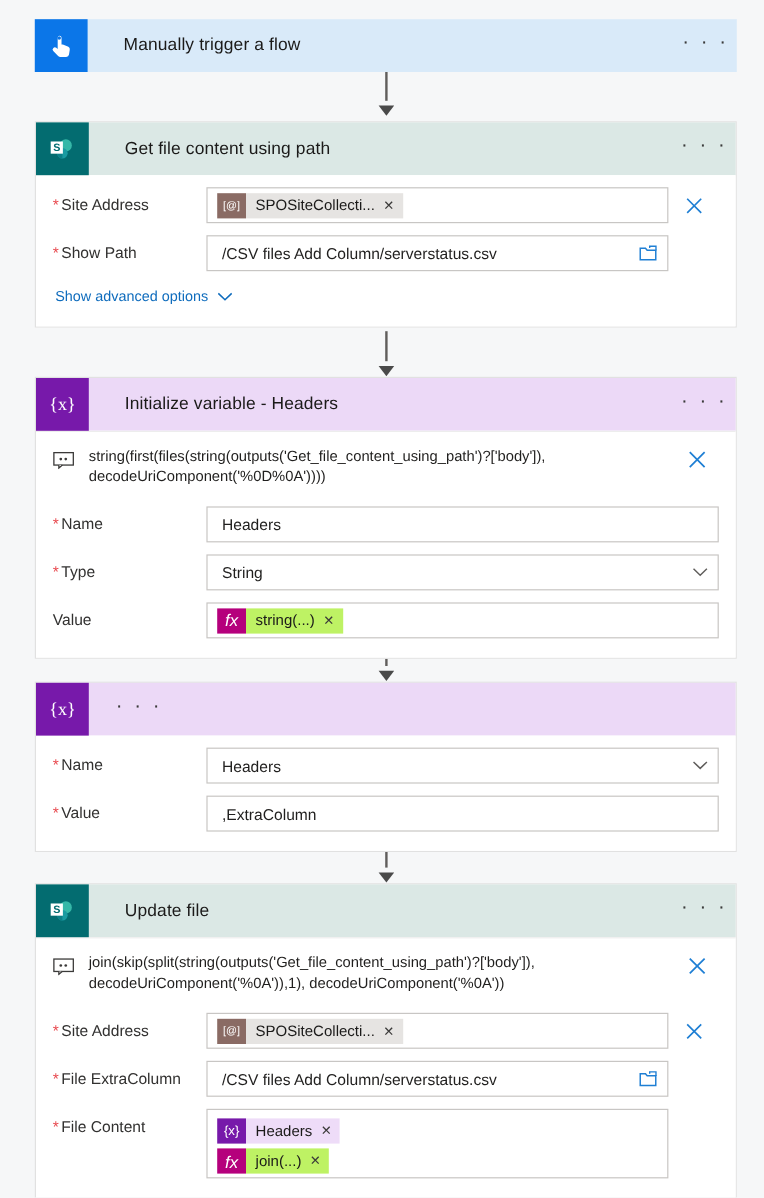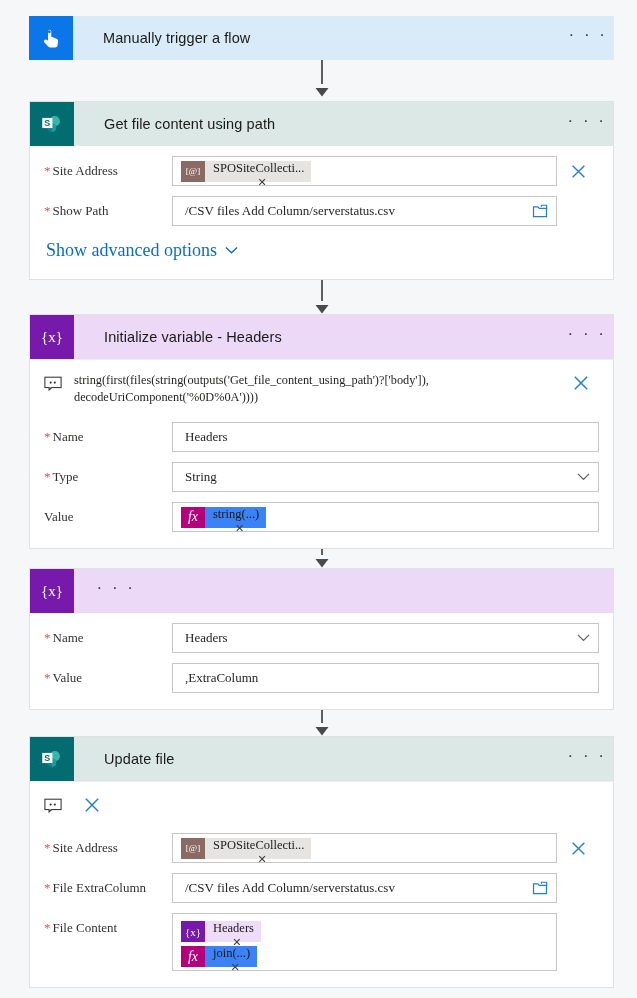--- a/index.html
+++ b/index.html
@@ -50,21 +50,21 @@
   }
 
   
   .thm-trigger .card-header { background: #d9eaf9; }
   .thm-trigger .hdr-icon    { background: #0b76e8; }
   .thm-sp      .card-header { background: #dbe8e5; }
   .thm-sp      .hdr-icon    { background: #036c70; }
   .thm-var     .card-header { background: #ecd9f7; }
   .thm-var     .hdr-icon    { background: #7719aa; }
 
-  .card-body { background: #fff; padding: 0 0 16px 0; font-family: Liberation Serif, serif; }
+  .card-body { background: #fff; padding: 0 0 16px 0; }
 
   
   .field-row {
     display: flex;
     align-items: flex-start;
     padding: 10px 14px 0 14px;
   }
   .field-label {
     width: 128px; min-width: 128px;
     font-size: 13px;
@@ -115,28 +115,27 @@
     display: flex; align-items: center; justify-content: center;
     color: #fff;
     font-size: 14px;
     font-style: italic;
   }
   .chip-body {
     display: flex; align-items: center;
     padding: 0 7px 0 8px;
     color: #1b1a19;
     white-space: nowrap;
-    flex-direction: column;
   }
   .chip-x { margin-left: 7px; font-size: 11px; color: #3b3a39; cursor: pointer; }
 
   .chip.dyn  .chip-ico { background: #8a6b64; font-style: normal; font-size: 9px; }
   .chip.dyn  .chip-body{ background: #e6e4e2; }
   .chip.fx   .chip-ico { background: #b5007c; }
-  .chip.fx   .chip-body{ background: #3b82f6; }
+  .chip.fx   .chip-body{ background: #bef264; }
   .chip.varx .chip-ico { background: #7719aa; font-style: normal; font-size: 11px; }
   .chip.varx .chip-body{ background: #eedcf8; }
 
   
   .expr-row {
     display: flex;
     align-items: flex-start;
     padding: 12px 14px 6px 14px;
     border-top: 1px solid #ededed;
   }
@@ -146,21 +145,21 @@
     font-size: 12.3px;
     line-height: 17px;
     color: #201f1e;
     padding-right: 6px;
     word-break: break-word;
   }
   .expr-clear { width: 36px; min-width: 36px; display: flex; justify-content: center; padding-top: 2px; }
 
   .adv-link {
     padding: 14px 14px 2px 16px;
-    font-size: 18px;
+    font-size: 12px;
     color: #0f6cbd;
     display: flex; align-items: center;
     cursor: pointer;
   }
   .adv-link svg { margin-left: 8px; }
 
   
   .connector {
     position: absolute;
     left: 314px;
@@ -415,20 +414,21 @@
       <div class="expr-row">
         <div class="expr-ico">
           <svg width="18" height="15" viewBox="0 0 20 16" fill="none" stroke="#3b3a39" stroke-width="1.2">
             <rect x="1" y="1" width="18" height="11.5"></rect>
             <path d="M5.5 12.5 L5.5 15.3 L8.8 12.5" fill="#fff" stroke="none"></path>
             <path d="M5.6 12.4 L5.6 15.2 L8.9 12.4"></path>
             <circle cx="7.4" cy="7" r="1.25" fill="#3b3a39" stroke="none"></circle>
             <circle cx="12" cy="7" r="1.25" fill="#3b3a39" stroke="none"></circle>
           </svg>
         </div>
+        <div class="expr-text">join(skip(split(string(outputs('Get_file_content_using_path')?['body']), decodeUriComponent('%0A')),1), decodeUriComponent('%0A'))</div>
         <div class="expr-clear">
           <svg width="18" height="18" viewBox="0 0 16 16" stroke="#1f7fd4" stroke-width="1.3">
               <path d="M2.5 2.5 L13.5 13.5 M13.5 2.5 L2.5 13.5"></path>
             </svg>
         </div>
       </div>
 
       <div class="field-row">
         <div class="field-label">
           <span class="req">*</span><span>Site Address</span>

